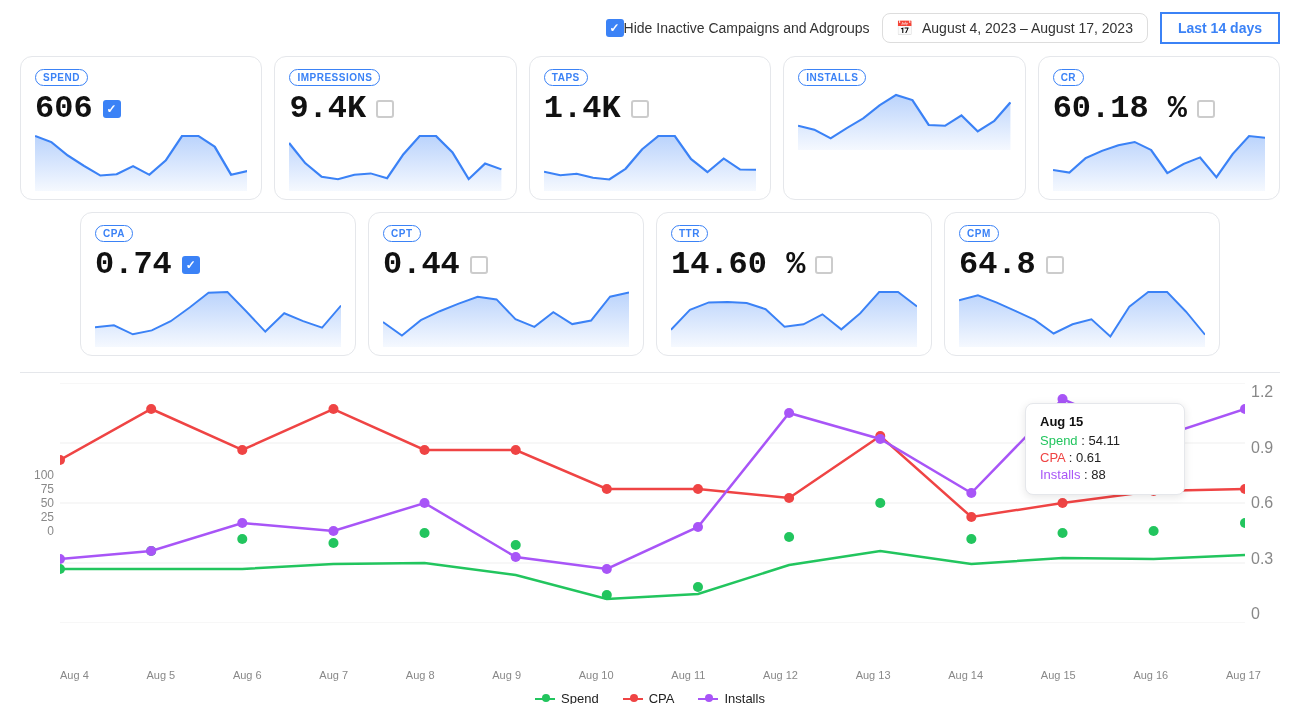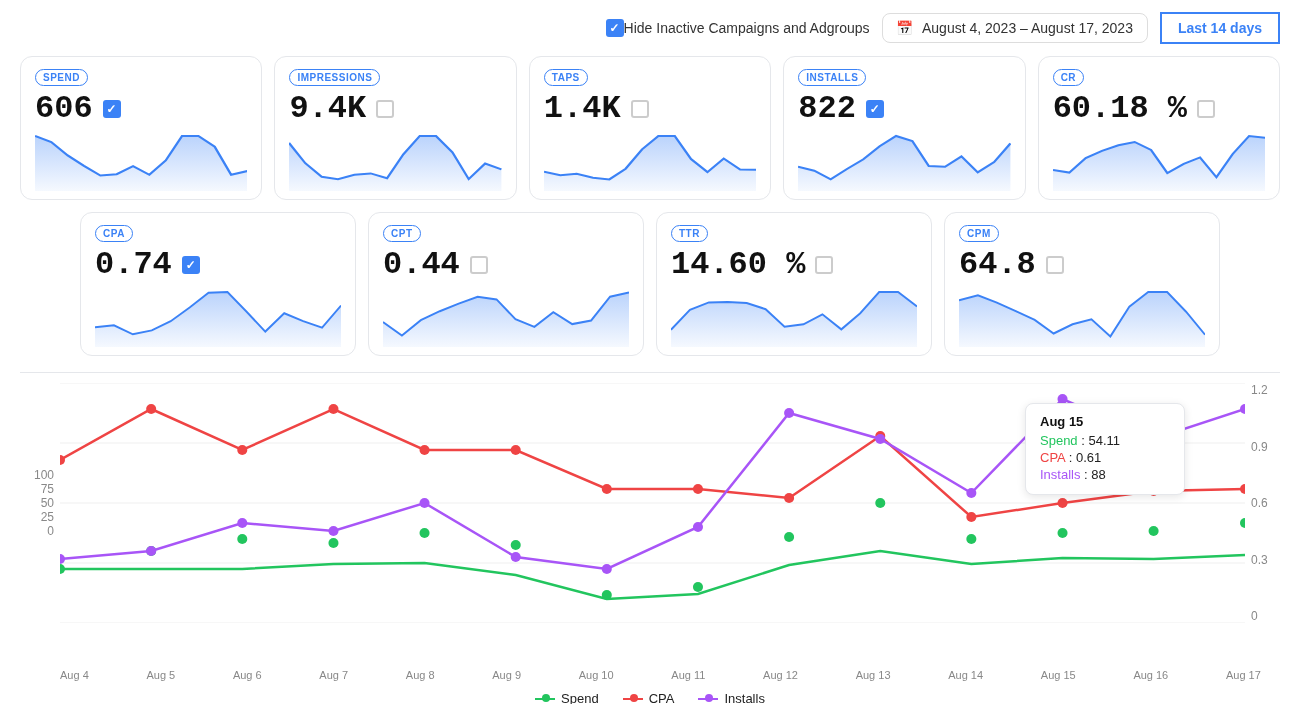--- a/index.html
+++ b/index.html
@@ -53,21 +53,21 @@
     .metric-card2 {
       flex: 1; max-width: 300px; border: 1px solid #e5e7eb; border-radius: 12px;
       padding: 12px 14px 8px; min-height: 130px; overflow: hidden;
     }
 
     .chart-area {
       margin: 0 20px; border-top: 1px solid #e5e7eb; position: relative; padding-top: 10px;
     }
     .chart-container { position: relative; }
     .y-axis-left { position: absolute; left: 0; top: 0; bottom: 40px; width: 40px; display: flex; flex-direction: column; justify-content: center; align-items: flex-end; padding-right: 6px; font-size: 12px; color: #888; }
-    .y-axis-right { position: absolute; right: 0; top: 0; bottom: 40px; width: 35px; display: flex; flex-direction: column; justify-content: space-between; align-items: flex-start; padding-left: 6px; font-size: 12px; color: #888; }
+    .y-axis-right { position: absolute; right: 0; top: 0; bottom: 40px; width: 35px; display: flex; flex-direction: column; justify-content: space-between; align-items: flex-start; padding-left: 6px; font-size: 16px; color: #888; }
     .chart-svg-area { margin-left: 40px; margin-right: 35px; }
     .x-axis { margin-left: 40px; margin-right: 19px; display: flex; justify-content: space-between; padding-top: 6px; font-size: 11px; color: #888; }
 
     .legend { display: flex; justify-content: center; gap: 24px; margin-top: 8px; font-size: 13px; }
     .legend-item { display: flex; align-items: center; gap: 6px; }
     .legend-dot { width: 20px; height: 2px; position: relative; }
     .legend-dot::before { content: ''; position: absolute; top: -4px; left: 7px; width: 8px; height: 8px; border-radius: 50%; }
     .legend-dot.green { background: #22c55e; }
     .legend-dot.green::before { background: #22c55e; }
     .legend-dot.red { background: #ef4444; }
@@ -154,24 +154,20 @@
         <stop offset="100%" stop-color="#3b82f6" stop-opacity="0.05"></stop>
       </linearGradient>
     </defs>
     <polygon points="0,60 0.0,40.7 13.8,44.2 27.7,42.8 41.5,46.7 55.4,48.4 69.2,37.7 83.1,18.3 96.9,5.0 110.8,5.0 124.6,28.0 138.5,41.1 152.3,27.5 166.2,38.6 180.0,38.8 180,60" fill="url(#g3)"></polygon>
     <polyline points="0.0,40.7 13.8,44.2 27.7,42.8 41.5,46.7 55.4,48.4 69.2,37.7 83.1,18.3 96.9,5.0 110.8,5.0 124.6,28.0 138.5,41.1 152.3,27.5 166.2,38.6 180.0,38.8" fill="none" stroke="#3b82f6" stroke-width="2"></polyline>
   </svg></div>
   </div>
     <div class="metric-card">
     <div class="metric-header">
       <span class="metric-tag">INSTALLS</span>
-    </div>
-    <div class="metric-value-row">
-      <span class="metric-value">822</span>
-      <div class="checkbox-blue"></div>
     </div>
     <div class="mini-chart"><svg width="100%" height="60" viewBox="0 0 180 60" preserveAspectRatio="none">
     <defs>
       <linearGradient id="g4" x1="0" y1="0" x2="0" y2="1">
         <stop offset="0%" stop-color="#3b82f6" stop-opacity="0.35"></stop>
         <stop offset="100%" stop-color="#3b82f6" stop-opacity="0.05"></stop>
       </linearGradient>
     </defs>
     <polygon points="0,60 0.0,35.8 13.8,39.7 27.7,48.3 41.5,38.0 55.4,28.3 69.2,15.3 83.1,5.0 96.9,10.1 110.8,35.1 124.6,35.8 138.5,25.4 152.3,41.4 166.2,31.0 180.0,12.4 180,60" fill="url(#g4)"></polygon>
     <polyline points="0.0,35.8 13.8,39.7 27.7,48.3 41.5,38.0 55.4,28.3 69.2,15.3 83.1,5.0 96.9,10.1 110.8,35.1 124.6,35.8 138.5,25.4 152.3,41.4 166.2,31.0 180.0,12.4" fill="none" stroke="#3b82f6" stroke-width="2"></polyline>

